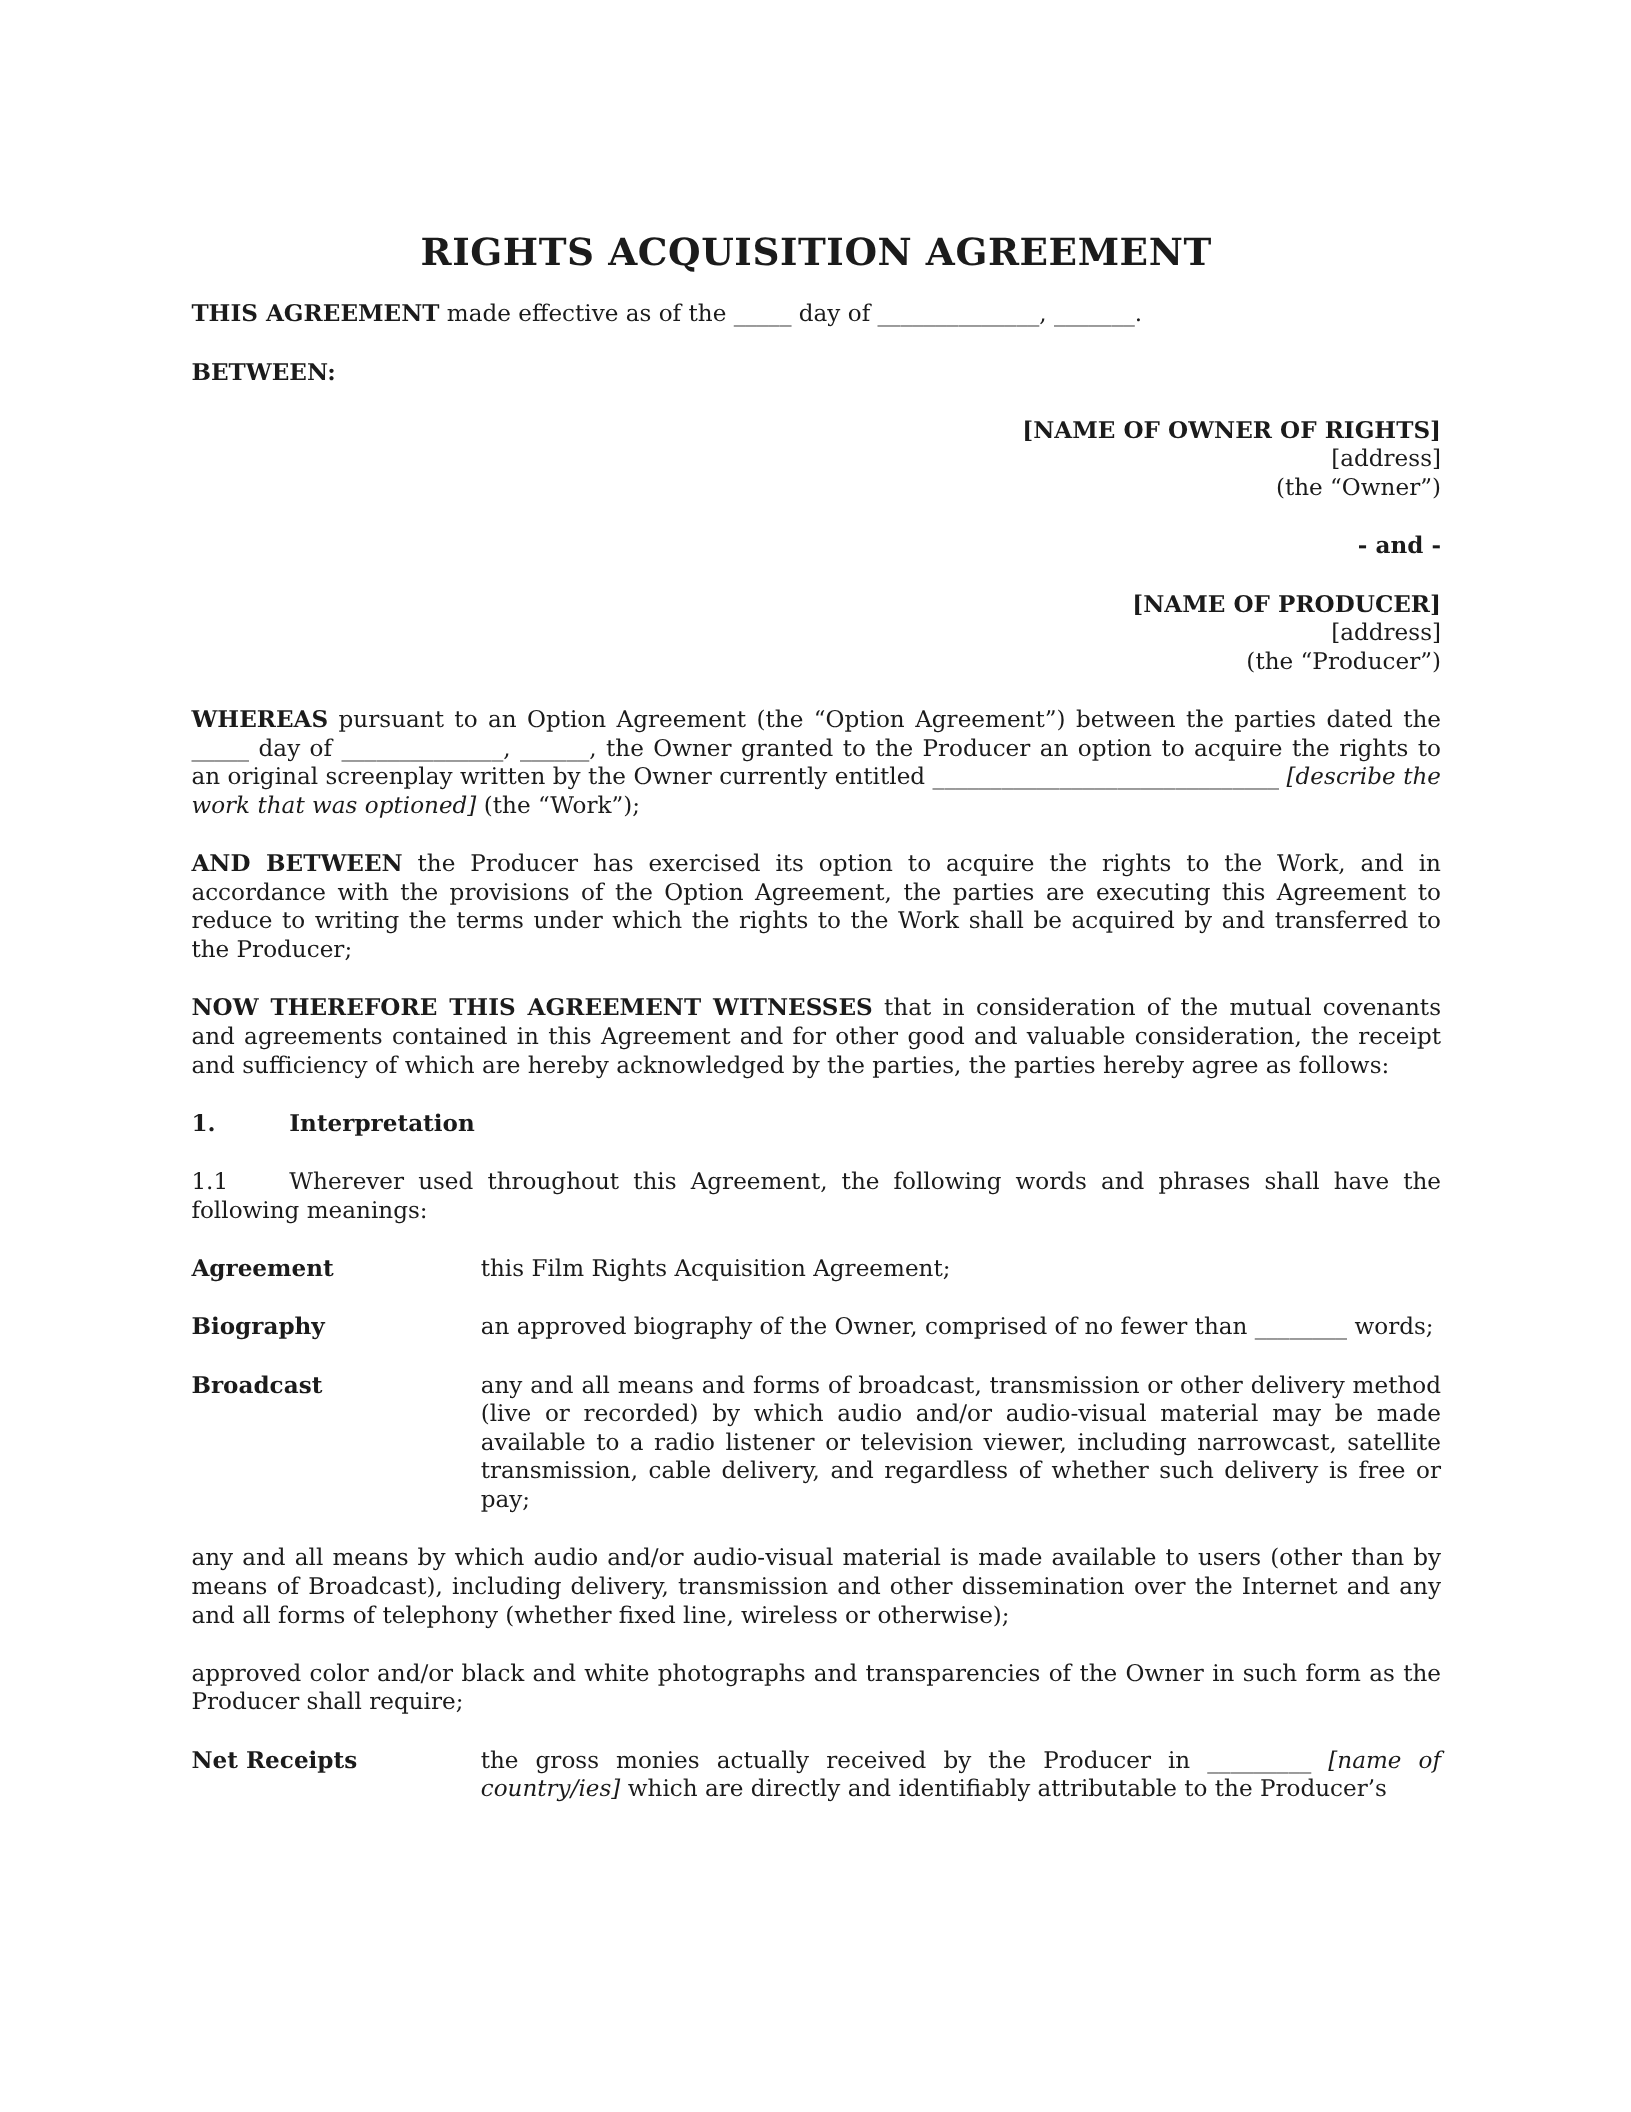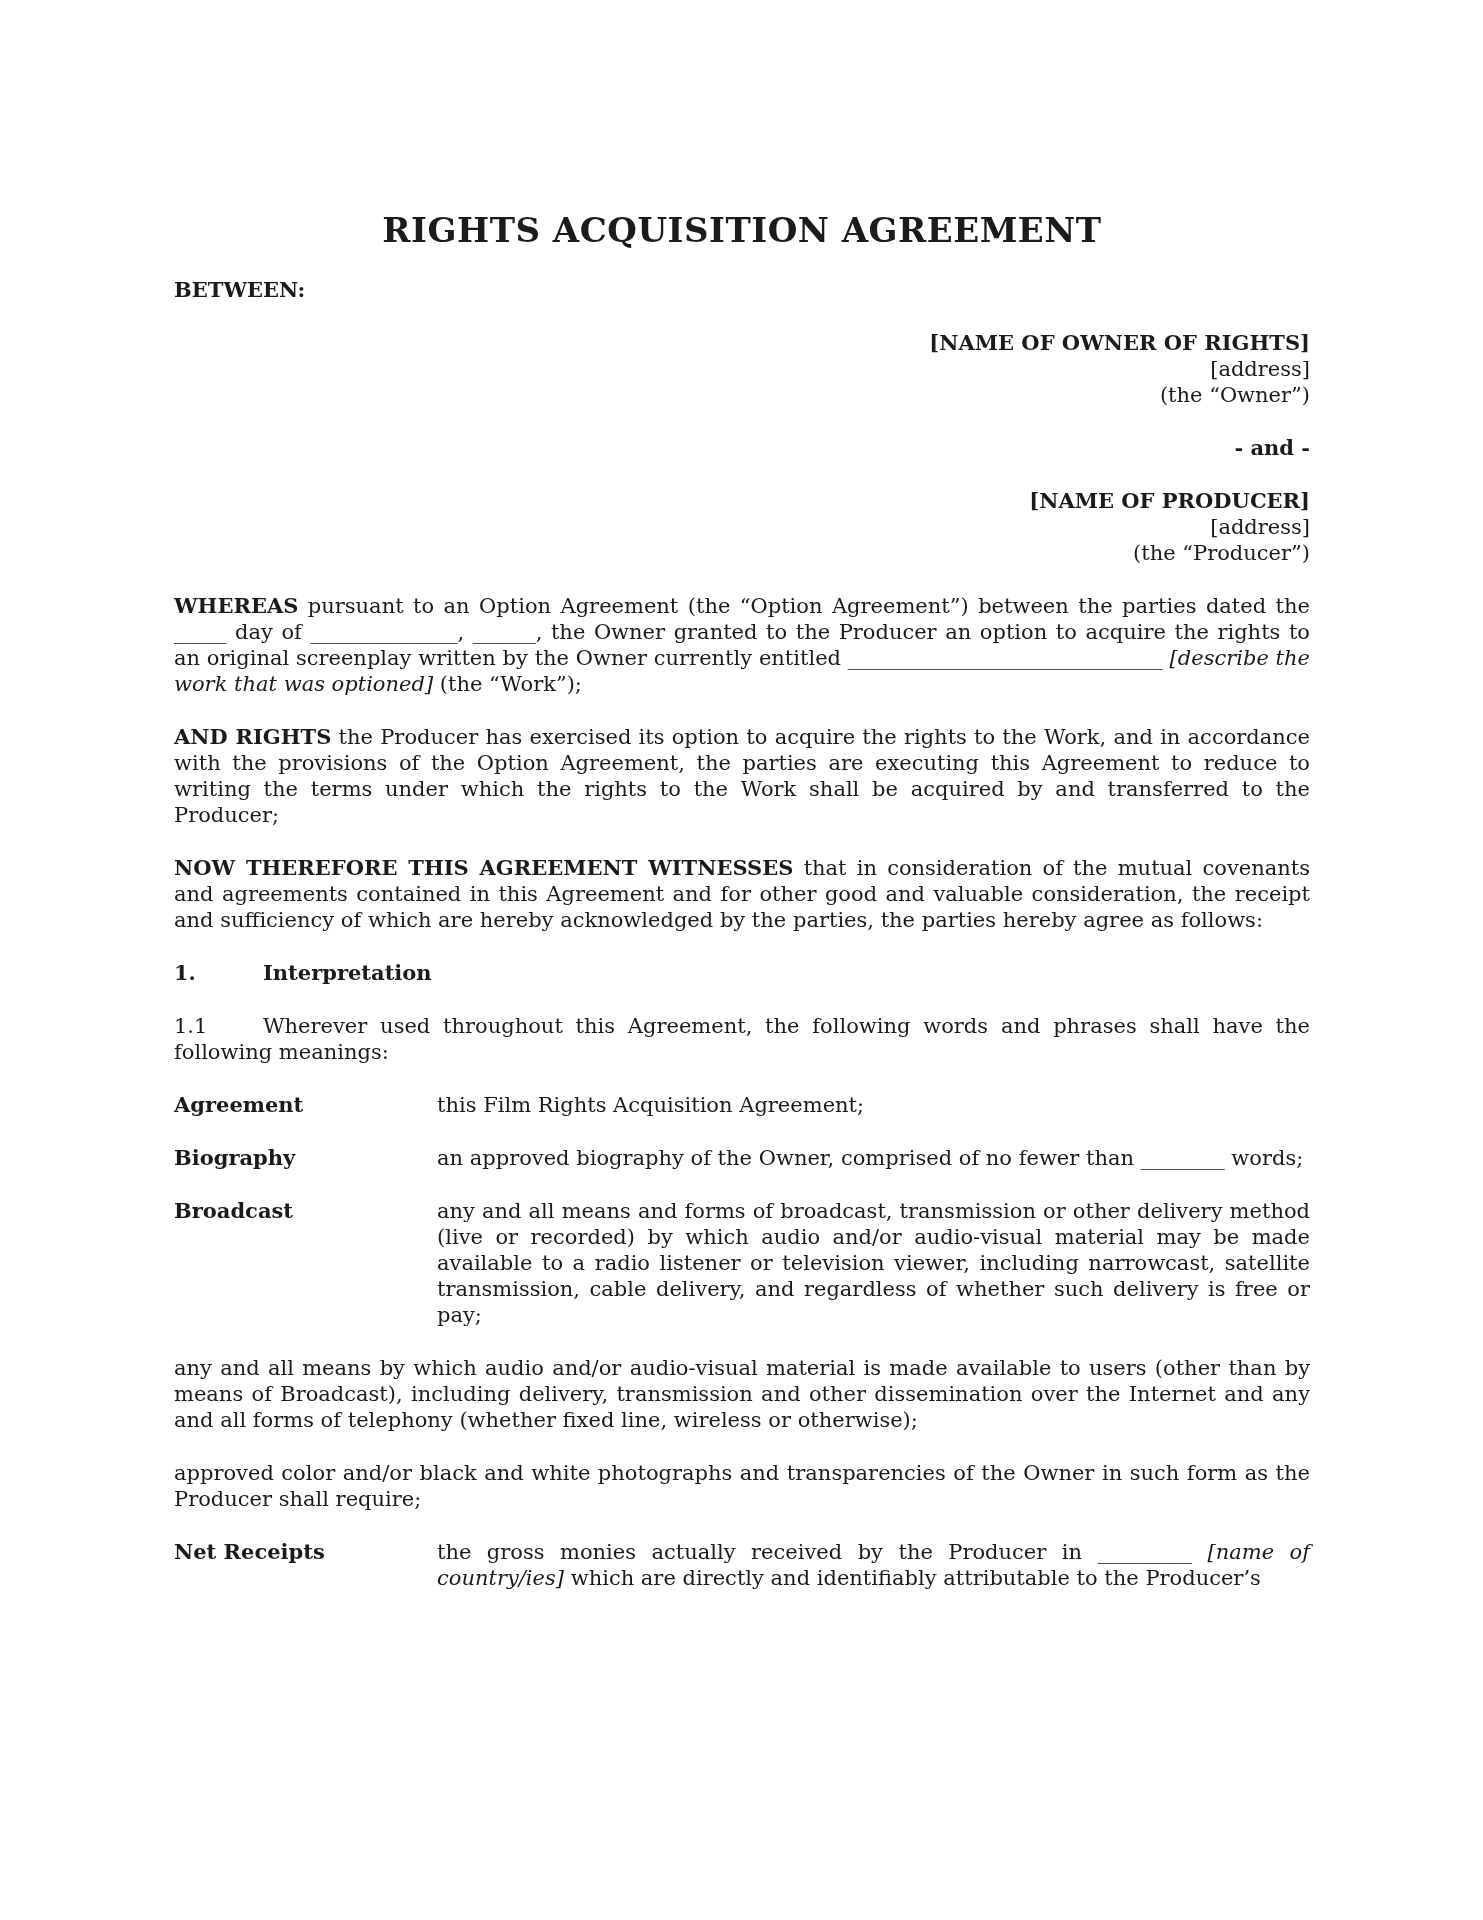--- a/index.html
+++ b/index.html
@@ -37,40 +37,41 @@
   .defterm{flex:0 0 263px;font-weight:700;}
   .defbody{flex:1;text-align:justify;}
 </style>
 </head>
 <body>
 
 <div class="page">
 
   <h1 class="title">RIGHTS ACQUISITION AGREEMENT</h1>
 
+  <p class="para first"><span class="b">THIS AGREEMENT</span><span> made effective as of the _____ day of ______________, _______.</span></p>
 
   <p class="para b">BETWEEN:</p>
 
   <div class="para center">
     <div class="b">[NAME OF OWNER OF RIGHTS]</div>
     <div>[address]</div>
     <div>(the “Owner”)</div>
   </div>
 
   <div class="para center b">- and -</div>
 
   <div class="para center">
     <div class="b">[NAME OF PRODUCER]</div>
     <div>[address]</div>
     <div>(the “Producer”)</div>
   </div>
 
   <p class="para just"><span class="b">WHEREAS</span><span> pursuant to an Option Agreement (the “Option Agreement”) between the parties dated the _____ day of ______________, ______, the Owner granted to the Producer an option to acquire the rights to an original screenplay written by the Owner currently entitled ______________________________ </span><span class="i">[describe the work that was optioned]</span><span> (the “Work”);</span></p>
 
-  <p class="para just"><span class="b">AND RIGHTS</span><span> the Producer has exercised its option to acquire the rights to the Work, and in accordance with the provisions of the Option Agreement, the parties are executing this Agreement to reduce to writing the terms under which the rights to the Work shall be acquired by and transferred to the Producer;</span></p>
+  <p class="para just"><span class="b">AND BETWEEN</span><span> the Producer has exercised its option to acquire the rights to the Work, and in accordance with the provisions of the Option Agreement, the parties are executing this Agreement to reduce to writing the terms under which the rights to the Work shall be acquired by and transferred to the Producer;</span></p>
 
   <p class="para just"><span class="b">NOW THEREFORE THIS AGREEMENT WITNESSES</span><span> that in consideration of the mutual covenants and agreements contained in this Agreement and for other good and valuable consideration, the receipt and sufficiency of which are hereby acknowledged by the parties, the parties hereby agree as follows:</span></p>
 
   <p class="para b"><span class="tab-num">1.</span><span>Interpretation</span></p>
 
   <p class="para just"><span class="tab-num">1.1</span><span>Wherever used throughout this Agreement, the following words and phrases shall have the following meanings:</span></p>
 
   <div class="defrow">
     <div class="defterm">Agreement</div>
     <div class="defbody"><span>this Film Rights Acquisition Agreement;</span><span class="i"></span><span></span></div>

